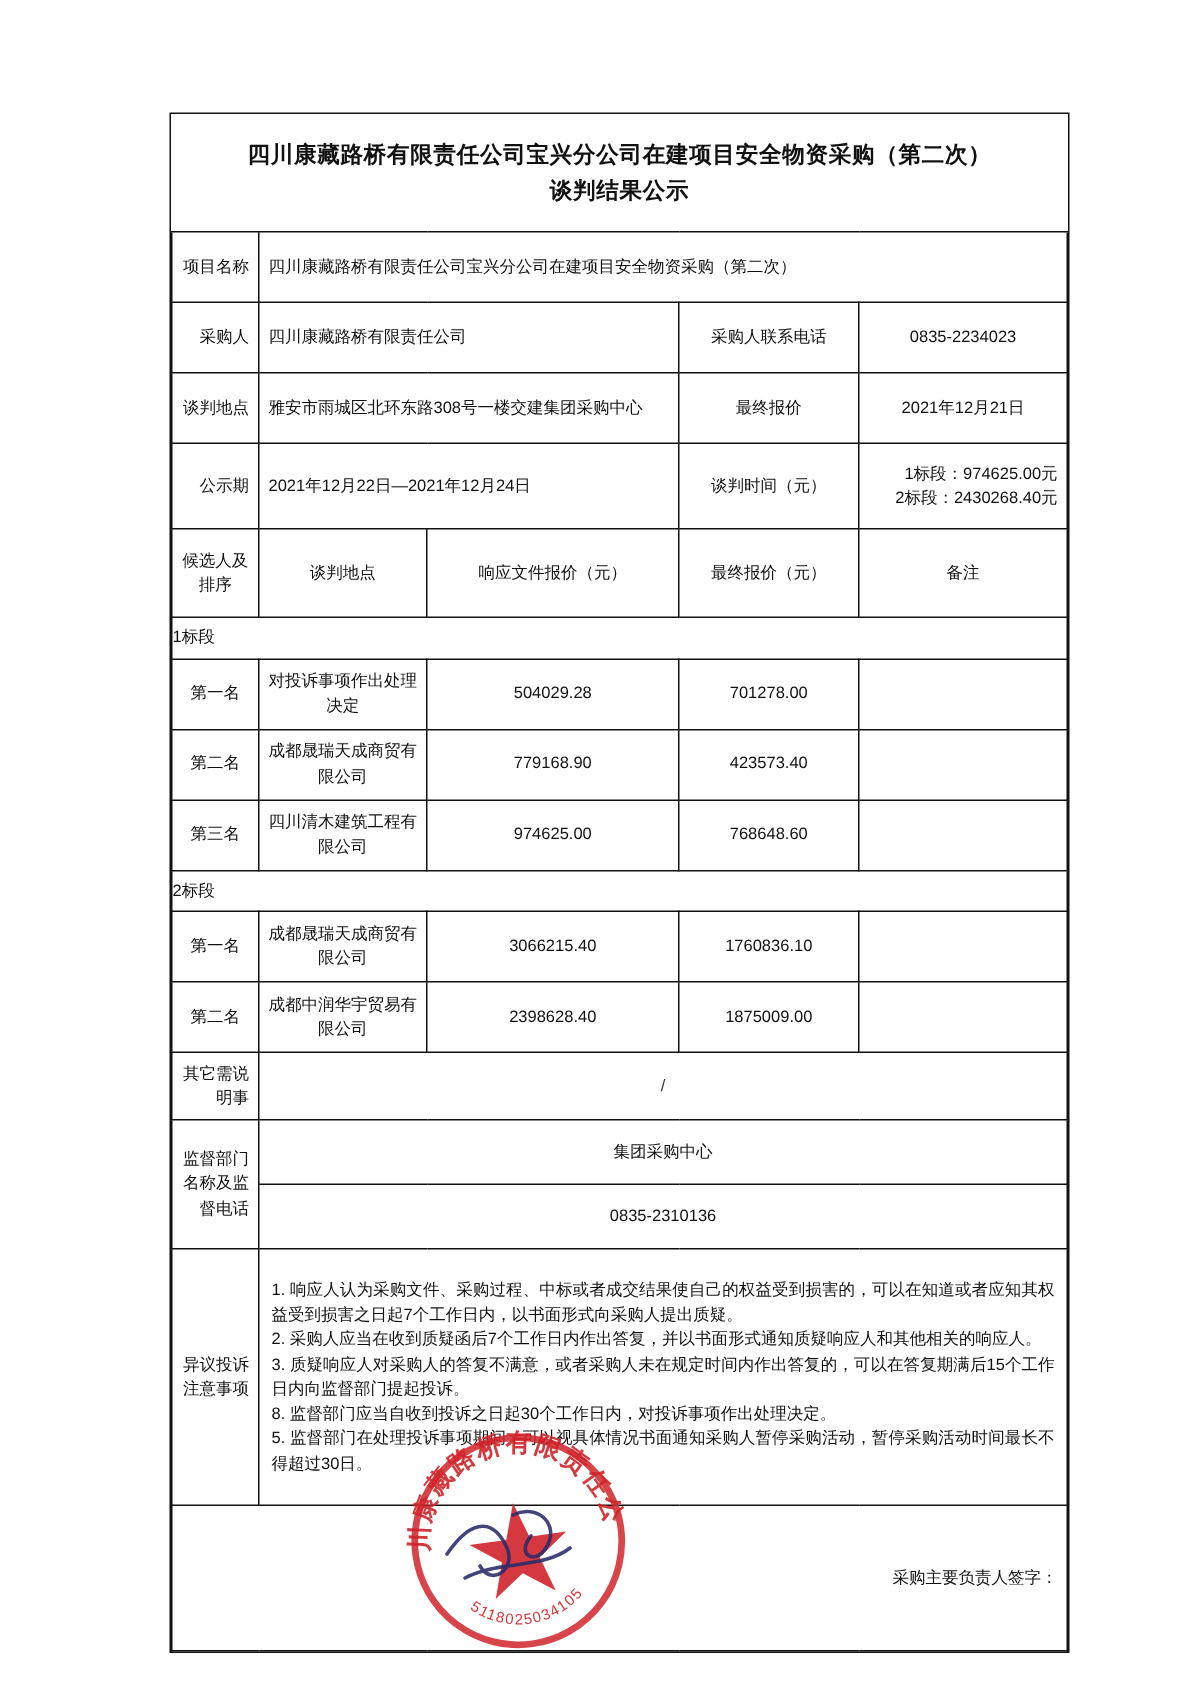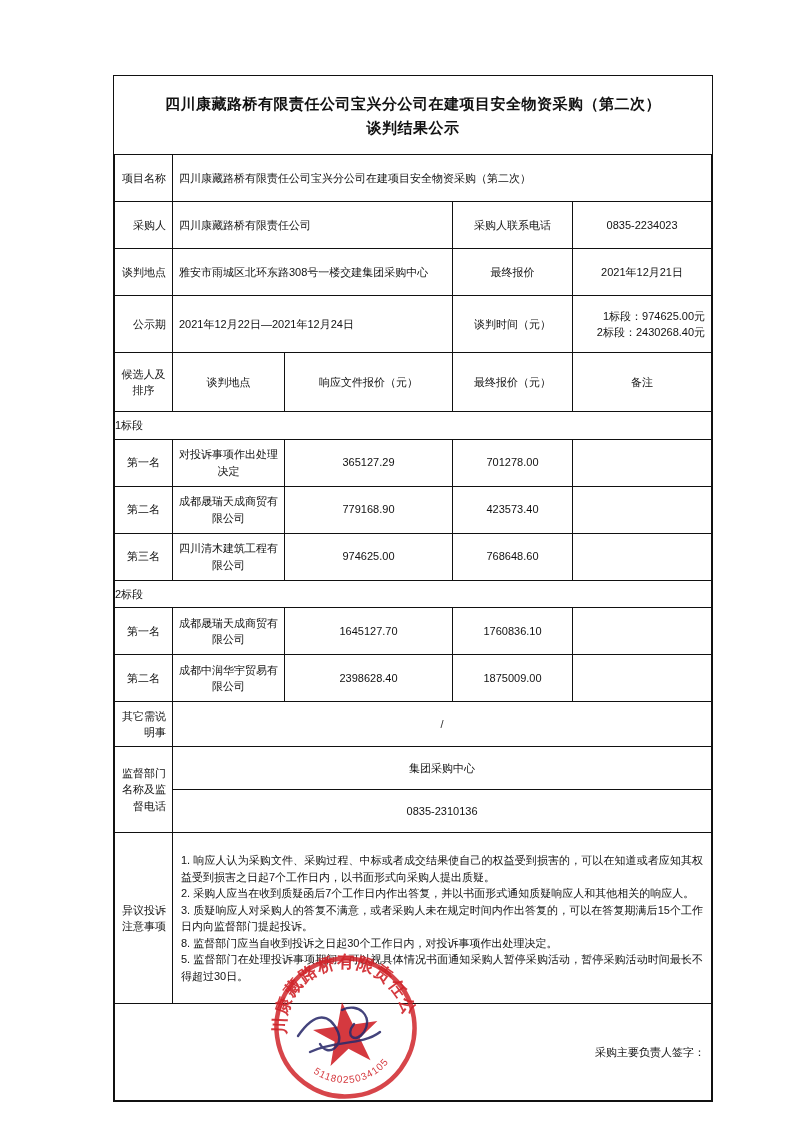--- a/index.html
+++ b/index.html
@@ -169,21 +169,21 @@
         <td>最终报价（元）</td>
         <td>备注</td>
       </tr>
 
       <tr class="section-row">
         <td colspan="5">1标段</td>
       </tr>
       <tr>
         <td class="ctr tall">第一名</td>
         <td class="ctr">对投诉事项作出处理决定</td>
-        <td class="num">365127.29</td>
+        <td class="num">504029.28</td>
         <td class="num">701278.00</td>
         <td class="ctr"></td>
       </tr>
       <tr>
         <td class="ctr tall">第二名</td>
         <td class="ctr">成都晟瑞天成商贸有限公司</td>
         <td class="num">779168.90</td>
         <td class="num">423573.40</td>
         <td class="ctr"></td>
       </tr>
@@ -194,21 +194,21 @@
         <td class="num">768648.60</td>
         <td class="ctr"></td>
       </tr>
 
       <tr class="section-row">
         <td colspan="5">2标段</td>
       </tr>
       <tr>
         <td class="ctr tall">第一名</td>
         <td class="ctr">成都晟瑞天成商贸有限公司</td>
-        <td class="num">1645127.70</td>
+        <td class="num">3066215.40</td>
         <td class="num">1760836.10</td>
         <td class="ctr"></td>
       </tr>
       <tr>
         <td class="ctr tall">第二名</td>
         <td class="ctr">成都中润华宇贸易有限公司</td>
         <td class="num">2398628.40</td>
         <td class="num">1875009.00</td>
         <td class="ctr"></td>
       </tr>

